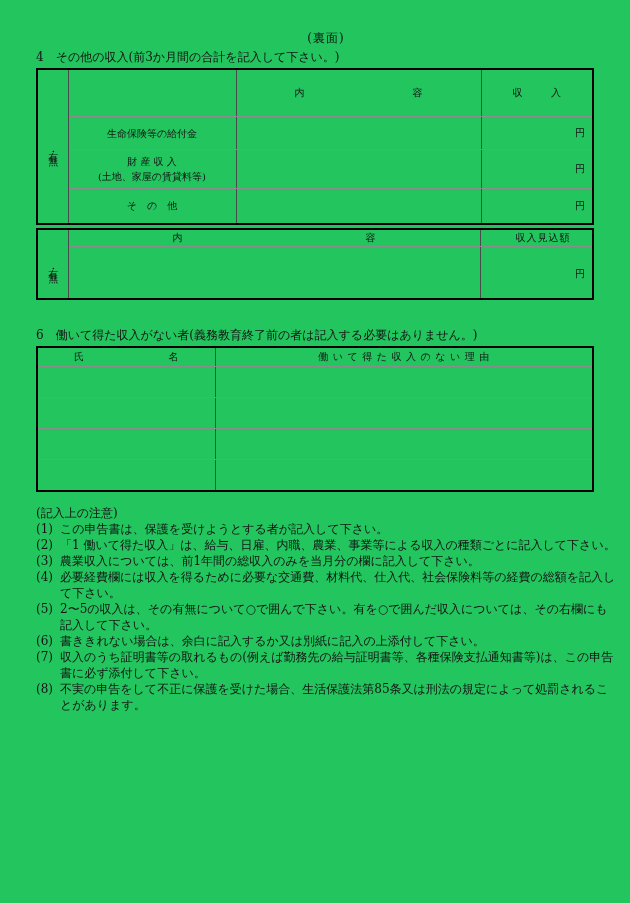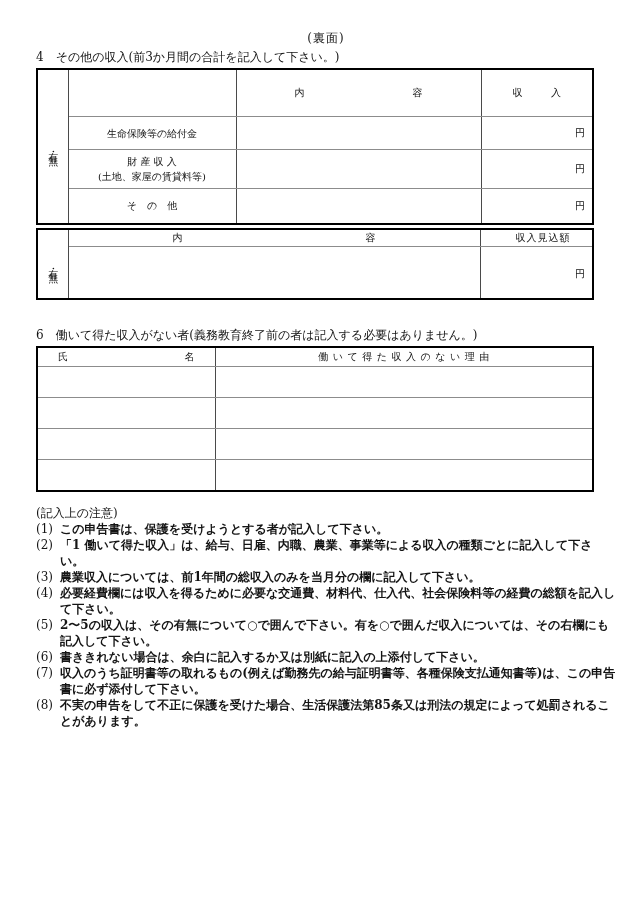--- a/index.html
+++ b/index.html
@@ -1,21 +1,21 @@
 <!DOCTYPE html>
 <html lang="ja"><head>
 <meta charset="utf-8">
 <style>
   * { margin:0; padding:0; box-sizing:border-box; }
   html,body { background:#e8e8e8; }
   .page {
     position:relative;
     width:630px; height:903px;
     margin:0 auto;
-    background:#ffffff;
+    background:#22c55e;
     color:#141414;
     font-family:"DejaVu Serif","Liberation Serif",serif;
     font-size:12px;
     padding:30px 14px 0 36px;
     overflow:hidden;
   }
   .backside-title {
     text-align:center;
     height:16px; line-height:16px;
     letter-spacing:1px;
@@ -46,35 +46,35 @@
     text-orientation:upright;
     letter-spacing:2px;
     line-height:1;
   }
   td.presence { text-align:center; }
   
   .spread { text-align:justify; text-align-last:justify; }
   td.naiyo-h4  { padding:0 58px; }
   td.shunyu-h4 { padding:16px 31px; }
   td.naiyo-h5  { padding:0 104px; }
-  td.name-h6   { padding:0 20px;margin-top:25px; }
+  td.name-h6   { padding:0 36px;margin-top:25px; }
   td.reason-h6 {
     text-align:center;
     letter-spacing:0.45em;
     padding-left:0.45em;
   }
   td.amount-h5 { letter-spacing:1px;padding-left:35px; }
   td.rowlbl { text-align:center; line-height:15px; }
   td.yen-mid { text-align:right; padding-right:7px; }
   td.yen-top { text-align:right; vertical-align:top; padding:3px 7px 0 0; }
   .notes { margin-top:13px; width:580px; line-height:16px; }
   .notes-heading { }
   .note { display:flex; }
   .note-marker { flex:0 0 24px; }
-  .note-text { flex:1;font-weight:bold; }
+  .note-text { flex:1; }
 </style>
 </head>
 <body>
 
 <div class="page">
 
   <div class="backside-title">(裏面)</div>
 
   <div class="sec-title">4　その他の収入(前3か月間の合計を記入して下さい。)</div>
   <table class="frm">

